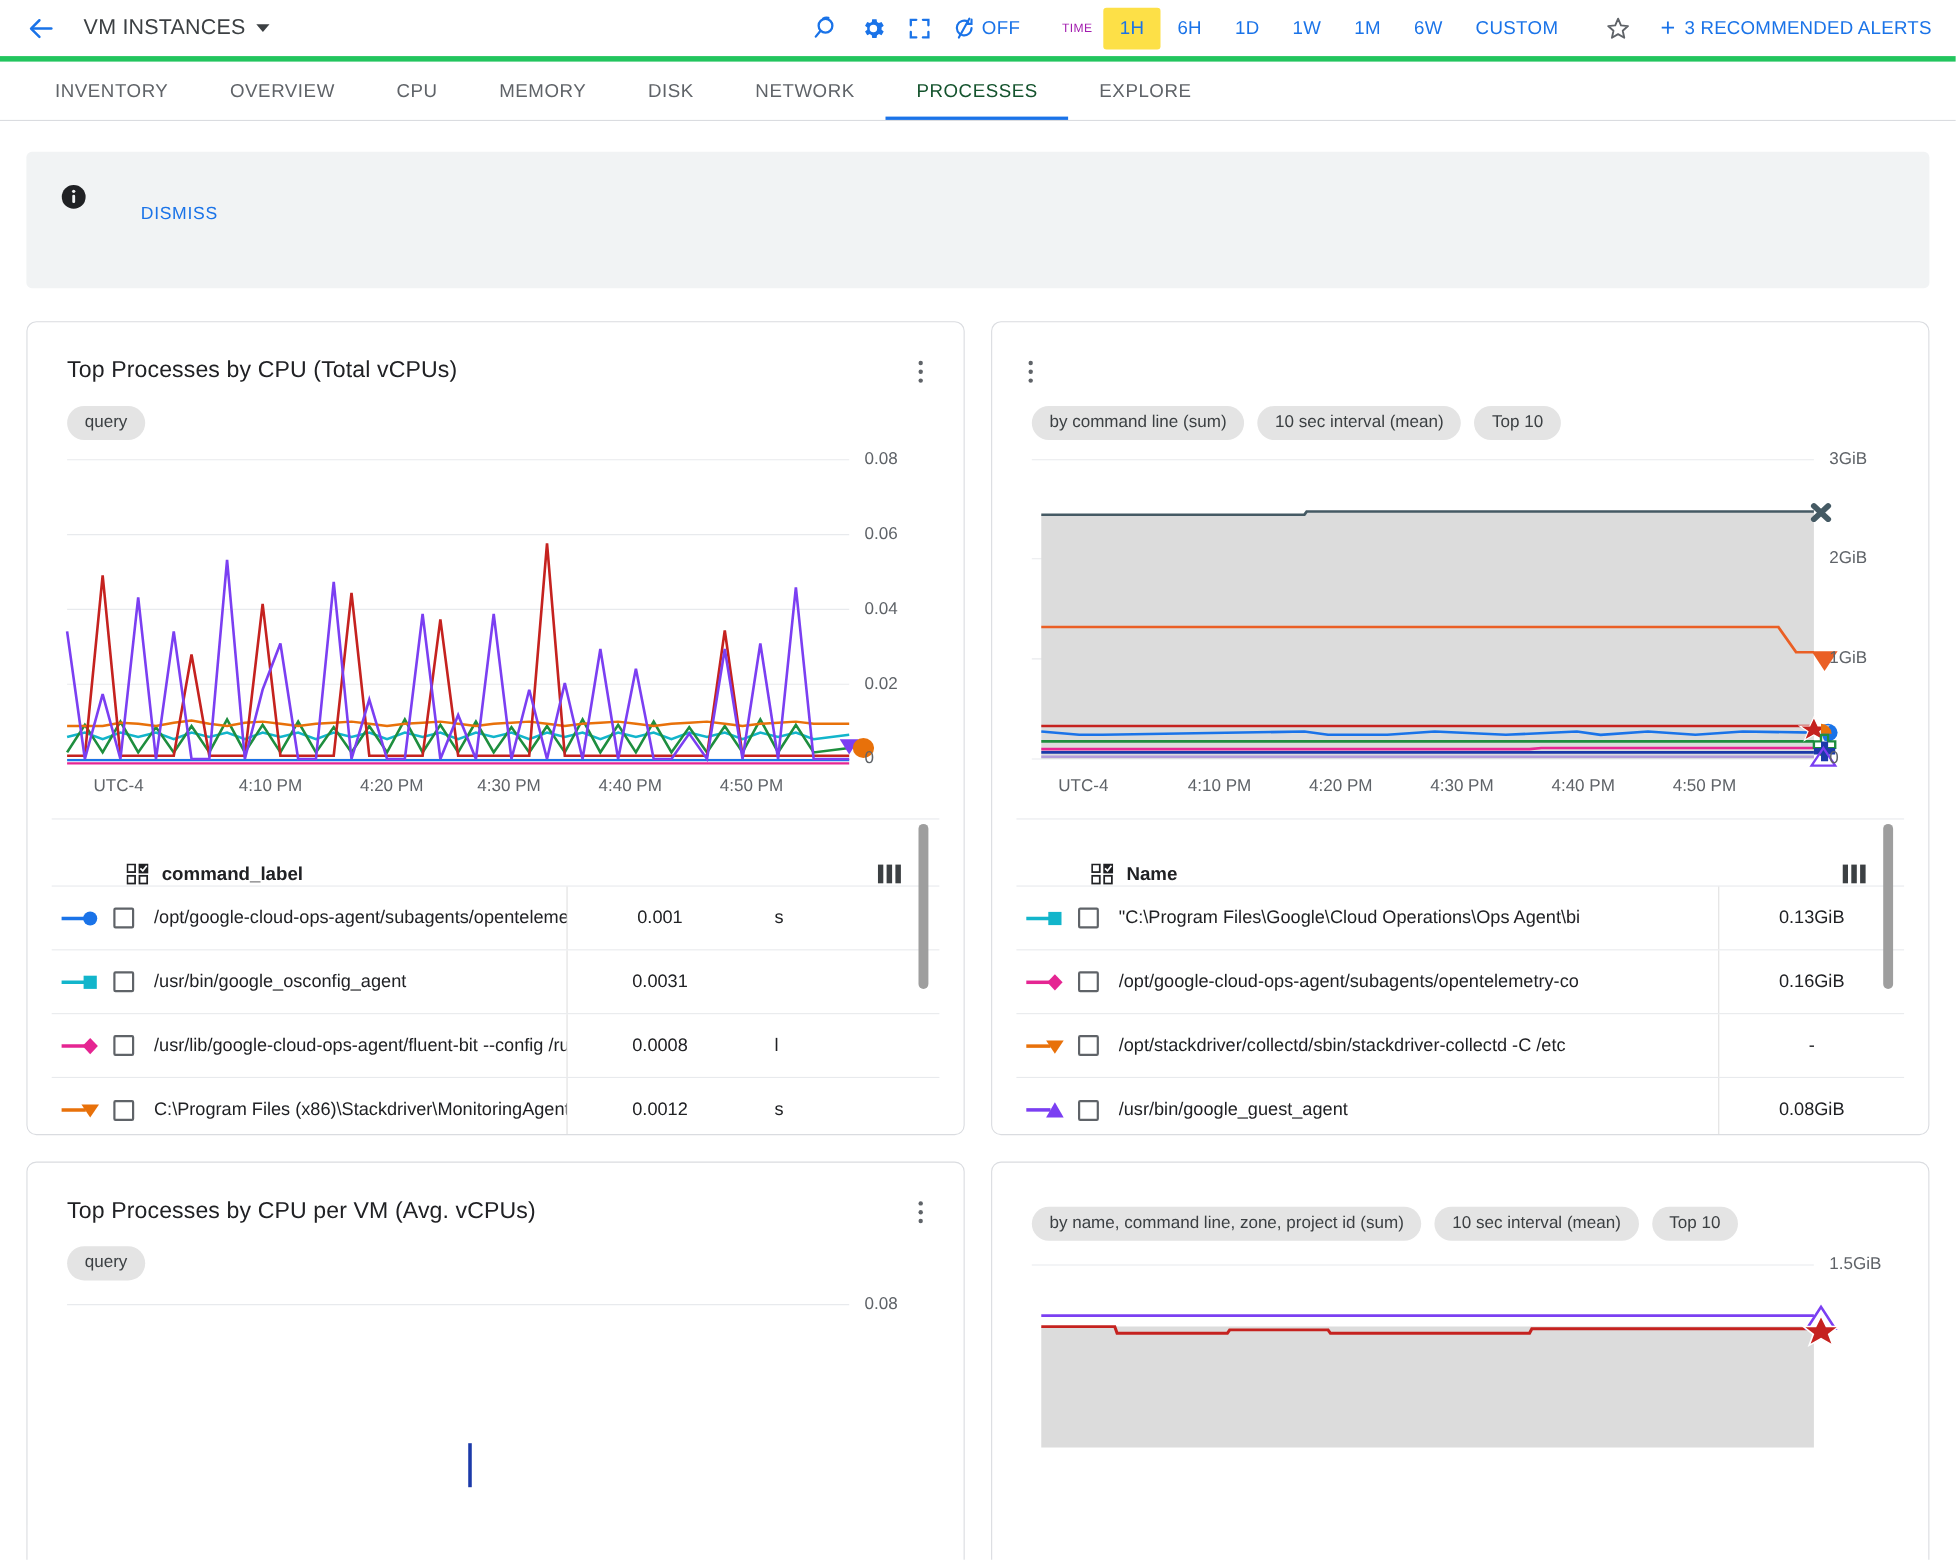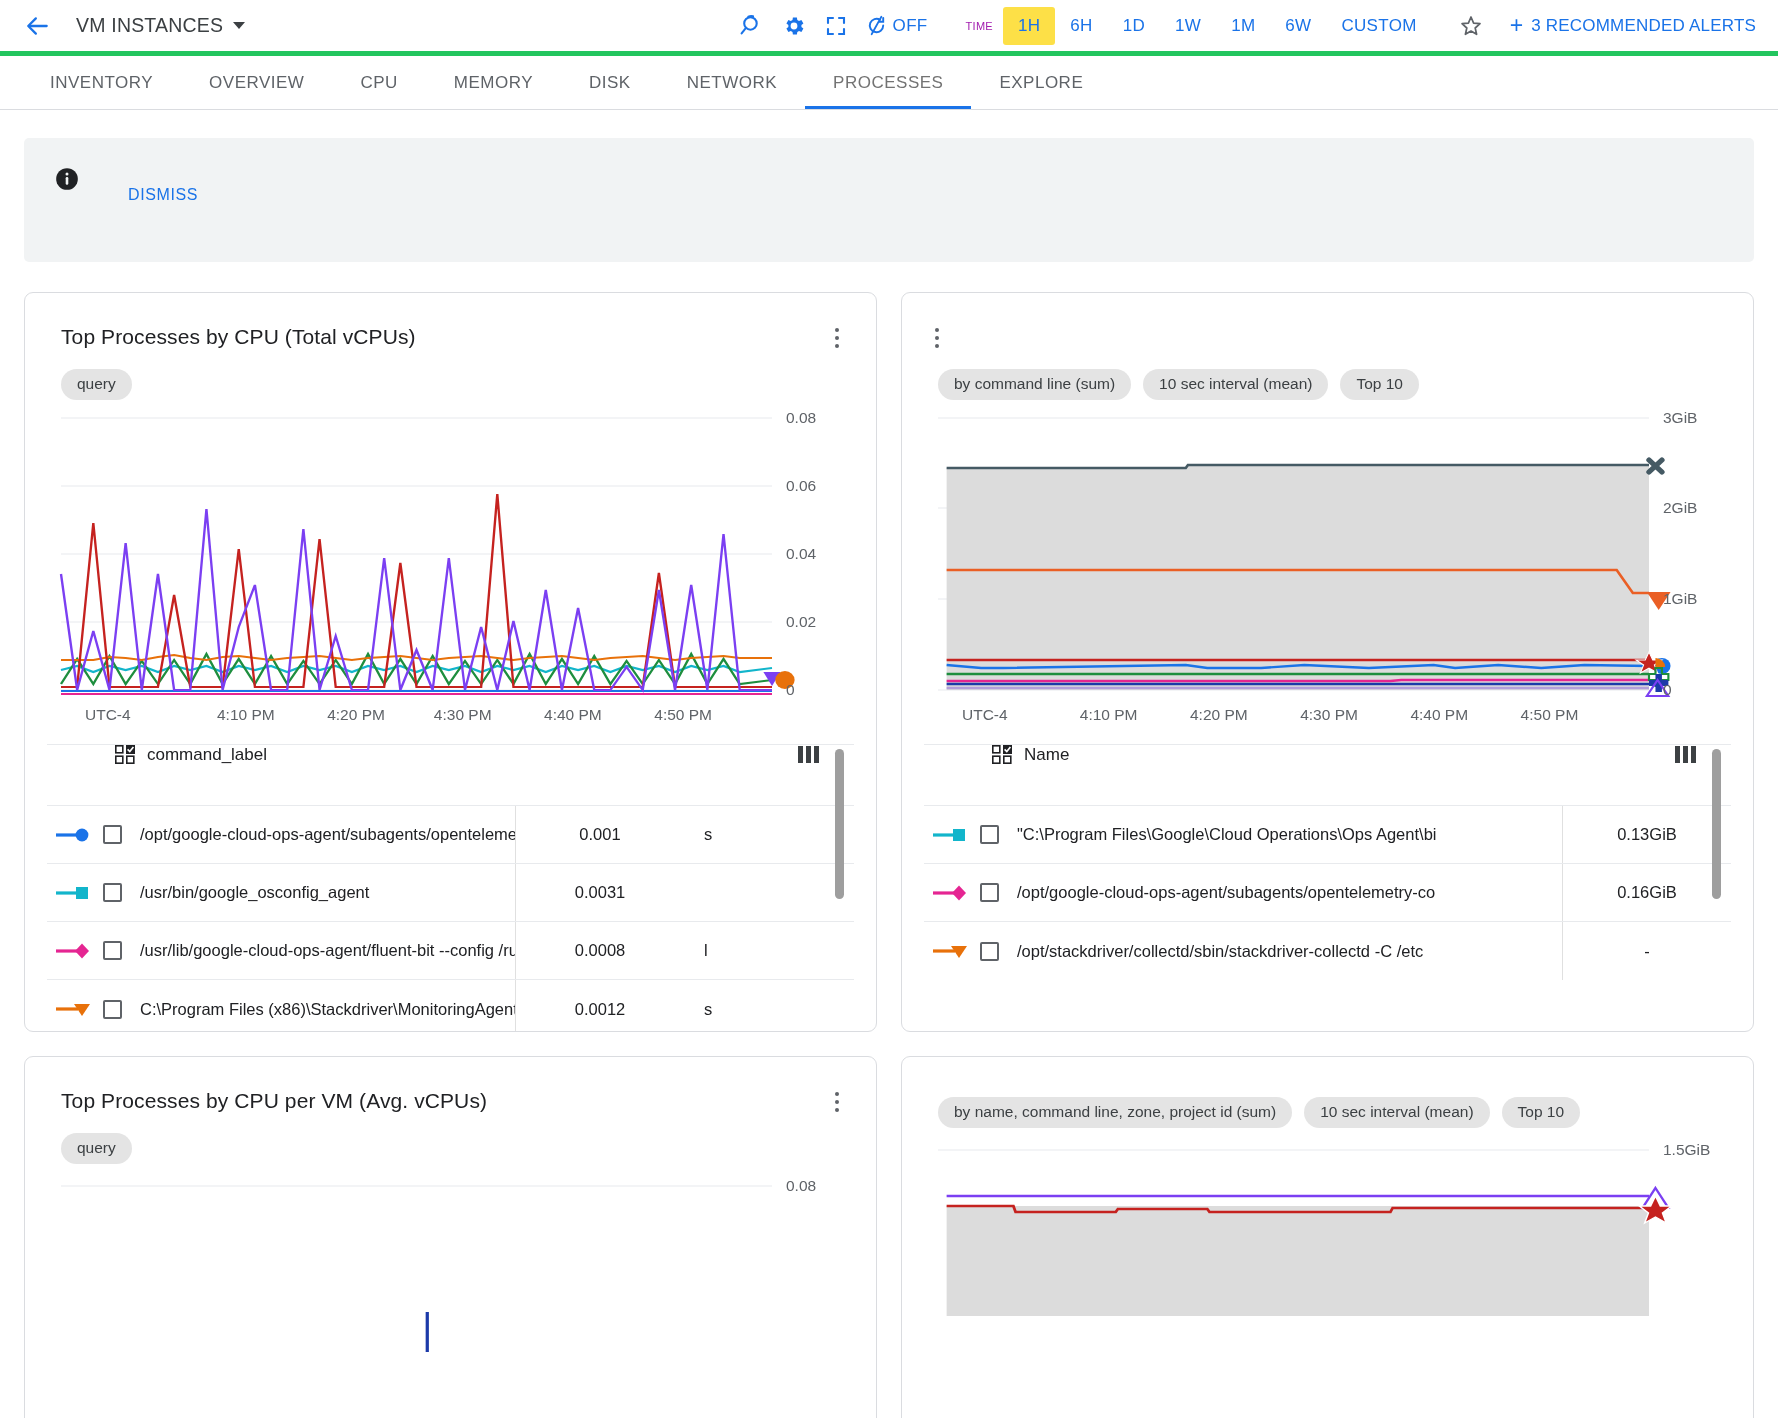--- a/index.html
+++ b/index.html
@@ -95,21 +95,21 @@
   }
   .tab {
     display: flex; align-items: center;
     padding: 0 28px;
     font-size: 17px;
     color: #5f6368;
     letter-spacing: .5px;
     position: relative;
     white-space: nowrap;
   }
-  .tab.active { color: #737373; font-weight: 500; }
+  .tab.active { color: #14532d; font-weight: 500; }
   .tab.active::after {
     content: "";
     position: absolute; left: 0; right: 0; bottom: 0;
     height: 3px; background: #1a73e8;
   }
 
   
   .banner {
     margin: 28px 24px 0 24px;
     background: #f1f3f4;
@@ -240,25 +240,25 @@
   }
   .xtick.first { transform: none; margin-left: 24px; }
 
   
   .tbl {
     margin-top: 14px;
     border-top: 1px solid #e8eaed;
     position: relative;
   }
   .tbl-head {
-    display: flex; align-items: flex-start;
+    display: flex; align-items: flex-end;
     height: 60px;
     padding-left: 68px;
     font-size: 17px;
-    font-weight: 400;
+    font-weight: 700;
     color: #202124;
   }
   .grid-icon {
     width: 20px; height: 20px; margin-right: 12px;
     flex: none;
   }
   .tbl-body { border-top: 1px solid #e8eaed; }
   .trow {
     display: flex;
     align-items: center;
@@ -661,20 +661,32 @@
                 <line x1="2" y1="9" x2="24" y2="9" stroke="#e8710a" stroke-width="3.2"></line>
                 <polygon points="20,4 36,4 28,16" fill="#e8710a"></polygon>
               </svg>
           </div>
           <div class="cbx"></div>
           <div class="tcell-name">/opt/stackdriver/collectd/sbin/stackdriver-collectd -C /etc</div>
           <div class="vsep"></div>
           <div class="tcell-val">-</div>
         </div>
 
+        <div class="trow">
+          <div class="legend-mark">
+            <svg width="42" height="18" viewBox="0 0 42 18">
+                <line x1="2" y1="9" x2="24" y2="9" stroke="#7b3ff2" stroke-width="3.2"></line>
+                <polygon points="28,2 36,16 20,16" fill="#7b3ff2"></polygon>
+              </svg>
+          </div>
+          <div class="cbx"></div>
+          <div class="tcell-name">/usr/bin/google_guest_agent</div>
+          <div class="vsep"></div>
+          <div class="tcell-val">0.08GiB</div>
+        </div>
 
       </div>
 
       <div class="vscroll" style="top:4px; height:150px; right:10px;"></div>
     </div>
   </div>
 
   <div class="card card-bot">
     <div class="card-header">
       <div class="card-title">Top Processes by CPU per VM (Avg. vCPUs)</div>

